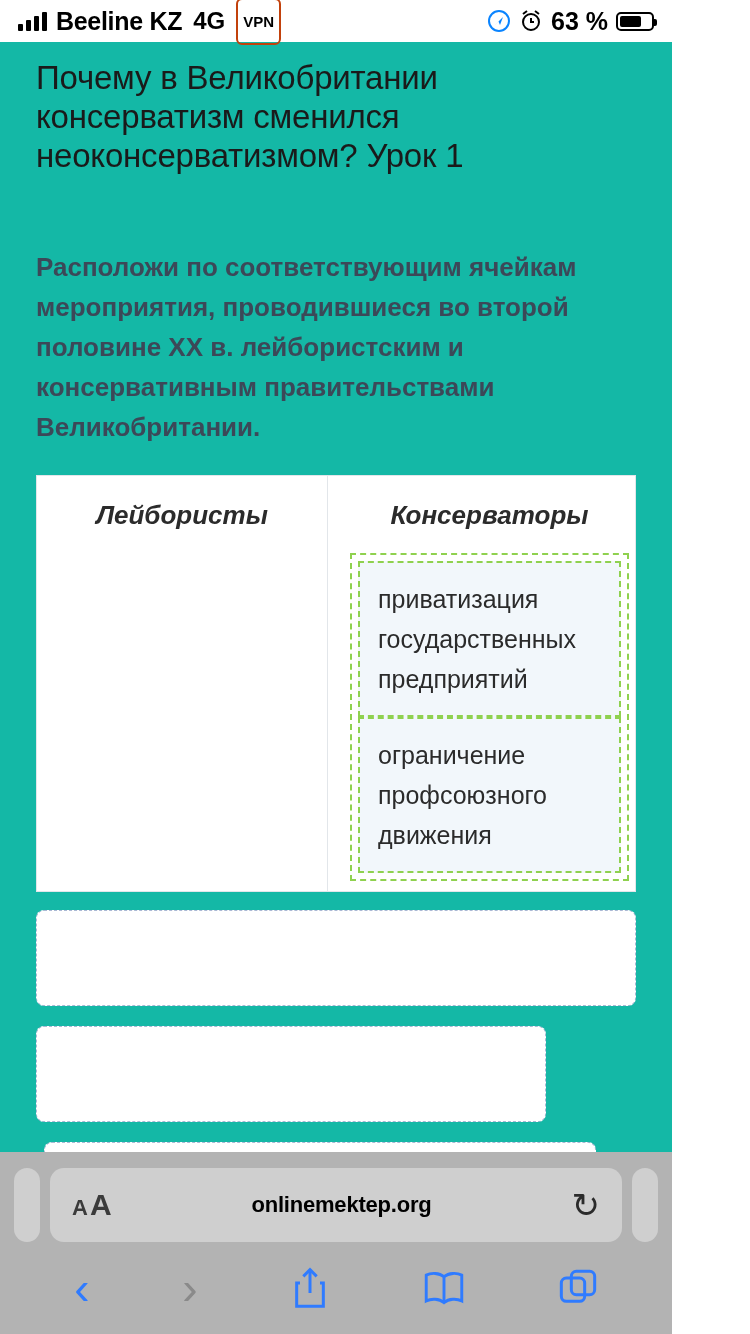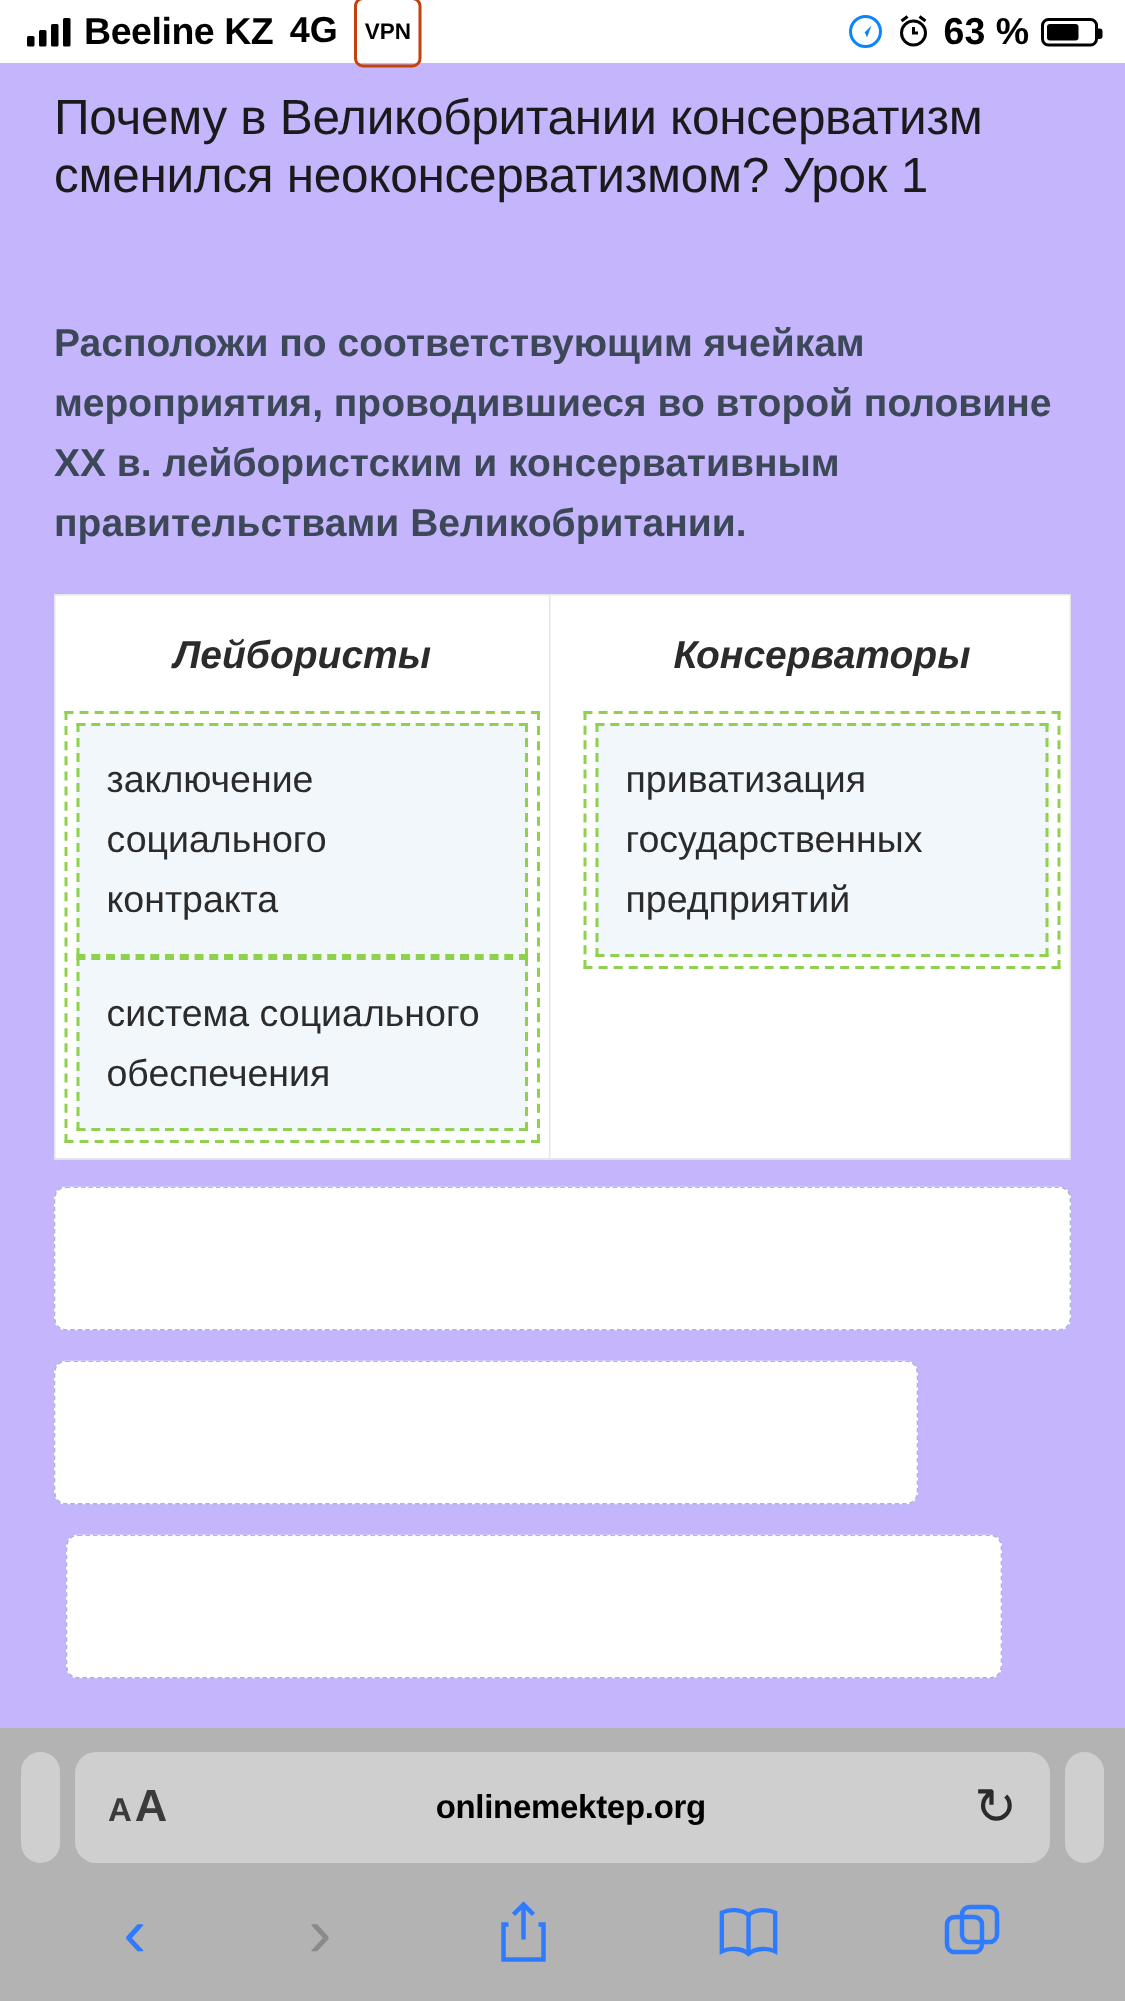--- a/index.html
+++ b/index.html
@@ -5,23 +5,23 @@
   * { box-sizing: border-box; margin: 0; padding: 0; }
   html, body {
     width: 750px;
     height: 1334px;
     background: #ffffff;
     font-family: "Liberation Sans", sans-serif;
     overflow: hidden;
   }
   .screen {
     position: relative;
-    width: 750px;
+    width: 672px;
     height: 1334px;
-    background: #c4b5fd;
+    background: #14b8a6;
     display: flex;
     flex-direction: column;
   }
 
   
   .statusbar {
     height: 42px;
     flex: 0 0 42px;
     display: flex;
     align-items: center;
@@ -261,30 +261,27 @@
   <div class="content">
 
     <h1 class="page-title">Почему в Великобритании консерватизм сменился неоконсерватизмом? Урок 1</h1>
 
     <p class="task">Расположи по соответствующим ячейкам мероприятия, проводившиеся во второй половине XX в. лейбористским и консервативным правительствами Великобритании.</p>
 
     <div class="table">
 
       <div class="col">
         <div class="col-head">Лейбористы</div>
-        <div class="dropzone">
-          <div class="slot">заключение социального контракта</div>
-          <div class="slot">система социального обеспечения</div>
-        </div>
       </div>
 
       <div class="col">
         <div class="col-head">Консерваторы</div>
         <div class="dropzone">
           <div class="slot">приватизация государственных предприятий</div>
+          <div class="slot">ограничение профсоюзного движения</div>
         </div>
       </div>
 
     </div>
 
     <div class="placeholders">
       <div class="ph w100"></div>
       <div class="ph w85"></div>
       <div class="ph w92"></div>
 

